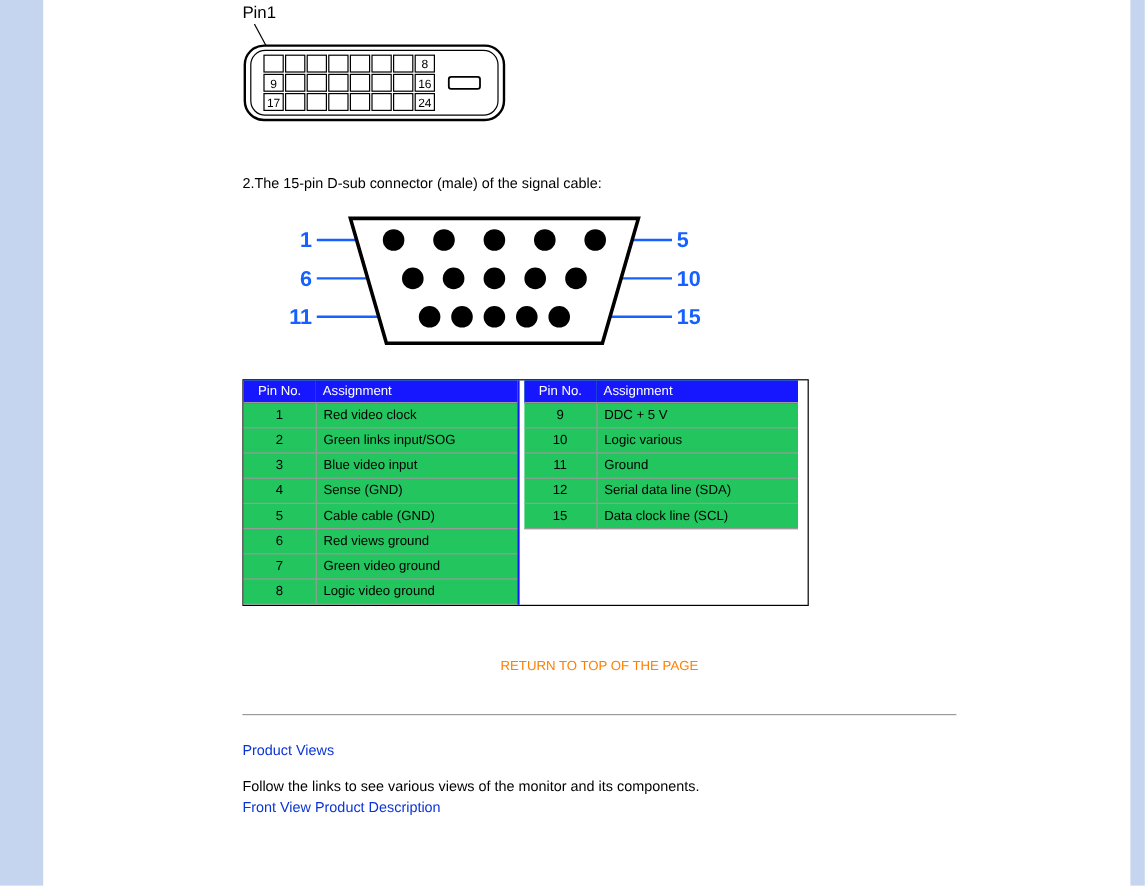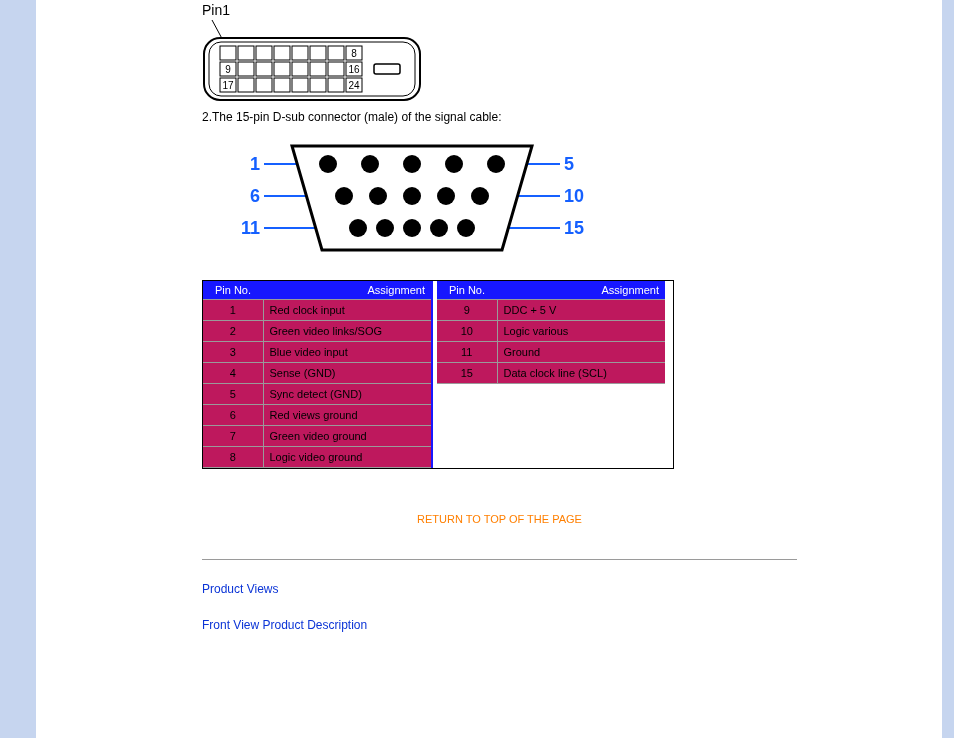--- a/index.html
+++ b/index.html
@@ -35,43 +35,44 @@
     font-size: 14px;
     color:#000;
     margin-left: 0px;
     margin-top:2px;
   }
   .dvi {
     margin-top: 2px;
   }
   .dvi svg { display:block; }
   .caption2 {
+    margin-top: 36px;
     font-size: 12px;
   }
   .vga { margin-top: 16px; margin-left: 30px;}
   .vga svg { display:block; }
   .tables {
     margin-top: 20px;
     border: 1px solid #000;
     display: flex;
     width: 470px;
     background:#fff;
   }
   .tables table {
     border-collapse: collapse;
     font-size: 11px;
-    background:#be185d;
+    background:#22c55e;
   }
   .tables .tblock { border-right: 2px solid #1717ff; }
   .tables .tblock:last-child { border-right:none; padding-left:4px;}
   .tables th {
     background: #1717ff;
     color: #fff;
     font-weight: normal;
-    text-align: right;
+    text-align: left;
     padding: 3px 6px;
     font-size: 11px;
     border-bottom:1px solid #9a9a9a;
   }
   .tables th.pinno { width: 48px; text-align:center;}
   .tables th.assign { width: 156px; }
   .tables td {
     border-bottom: 1px solid #9a9a9a;
     padding: 4px 6px;
     font-size: 11px;
@@ -89,21 +90,21 @@
     border: none;
     border-top: 1px solid #9a9a9a;
   }
   .pv-heading {
     margin-top: 22px;
     color: #0b34d6;
     font-weight: normal;
     font-size: 12px;
   }
   .pv-desc { margin-top: 16px; font-size:12px; }
-  .fv-link { margin-top: 22px; color:#0b34d6; font-size:12px; }
+  .fv-link { margin-top: 4px; color:#0b34d6; font-size:12px; }
   .fv-link span { color:#0b34d6; }
   .pinbox {
     fill:#fff; stroke:#000; stroke-width:1;
   }
   .pinnum { font: 10px Arial; fill:#000;}
   .vganum { font: bold 18px Arial; fill:#1560ff; }
 </style>
 </head>
 <body>
 
@@ -212,37 +213,37 @@
     <div class="tables">
       <div class="tblock">
         <table>
           <tbody>
               <tr>
             <th class="pinno">Pin No.</th>
             <th class="assign">Assignment</th>
           </tr>
           <tr>
                 <td class="pincell">1</td>
-                <td>Red clock input</td>
+                <td>Red video clock</td>
               </tr>
           <tr>
                 <td class="pincell">2</td>
-                <td>Green video links/SOG</td>
+                <td>Green links input/SOG</td>
               </tr>
           <tr>
                 <td class="pincell">3</td>
                 <td>Blue video input</td>
               </tr>
           <tr>
                 <td class="pincell">4</td>
                 <td>Sense (GND)</td>
               </tr>
           <tr>
                 <td class="pincell">5</td>
-                <td>Sync detect (GND)</td>
+                <td>Cable cable (GND)</td>
               </tr>
           <tr>
                 <td class="pincell">6</td>
                 <td>Red views ground</td>
               </tr>
           <tr>
                 <td class="pincell">7</td>
                 <td>Green video ground</td>
               </tr>
           <tr>
@@ -265,35 +266,40 @@
               </tr>
           <tr>
                 <td class="pincell">10</td>
                 <td>Logic various</td>
               </tr>
           <tr>
                 <td class="pincell">11</td>
                 <td>Ground</td>
               </tr>
           <tr>
+                <td class="pincell">12</td>
+                <td>Serial data line (SDA)</td>
+              </tr>
+          <tr>
                 <td class="pincell">15</td>
                 <td>Data clock line (SCL)</td>
               </tr>
         </tbody>
           </table>
       </div>
     </div>
 
     <div class="return-link">
       <span>RETURN TO TOP OF THE PAGE</span>
     </div>
 
     <hr class="sep">
 
     <div class="pv-heading">Product Views</div>
+    <div class="pv-desc">Follow the links to see various views of the monitor and its components.</div>
     <div class="fv-link">
       <span>Front View Product Description</span>
     </div>
 
   </div>
   <div class="right-gap"></div>
   <div class="right-rail"></div>
 </div>
 
 </body></html>

